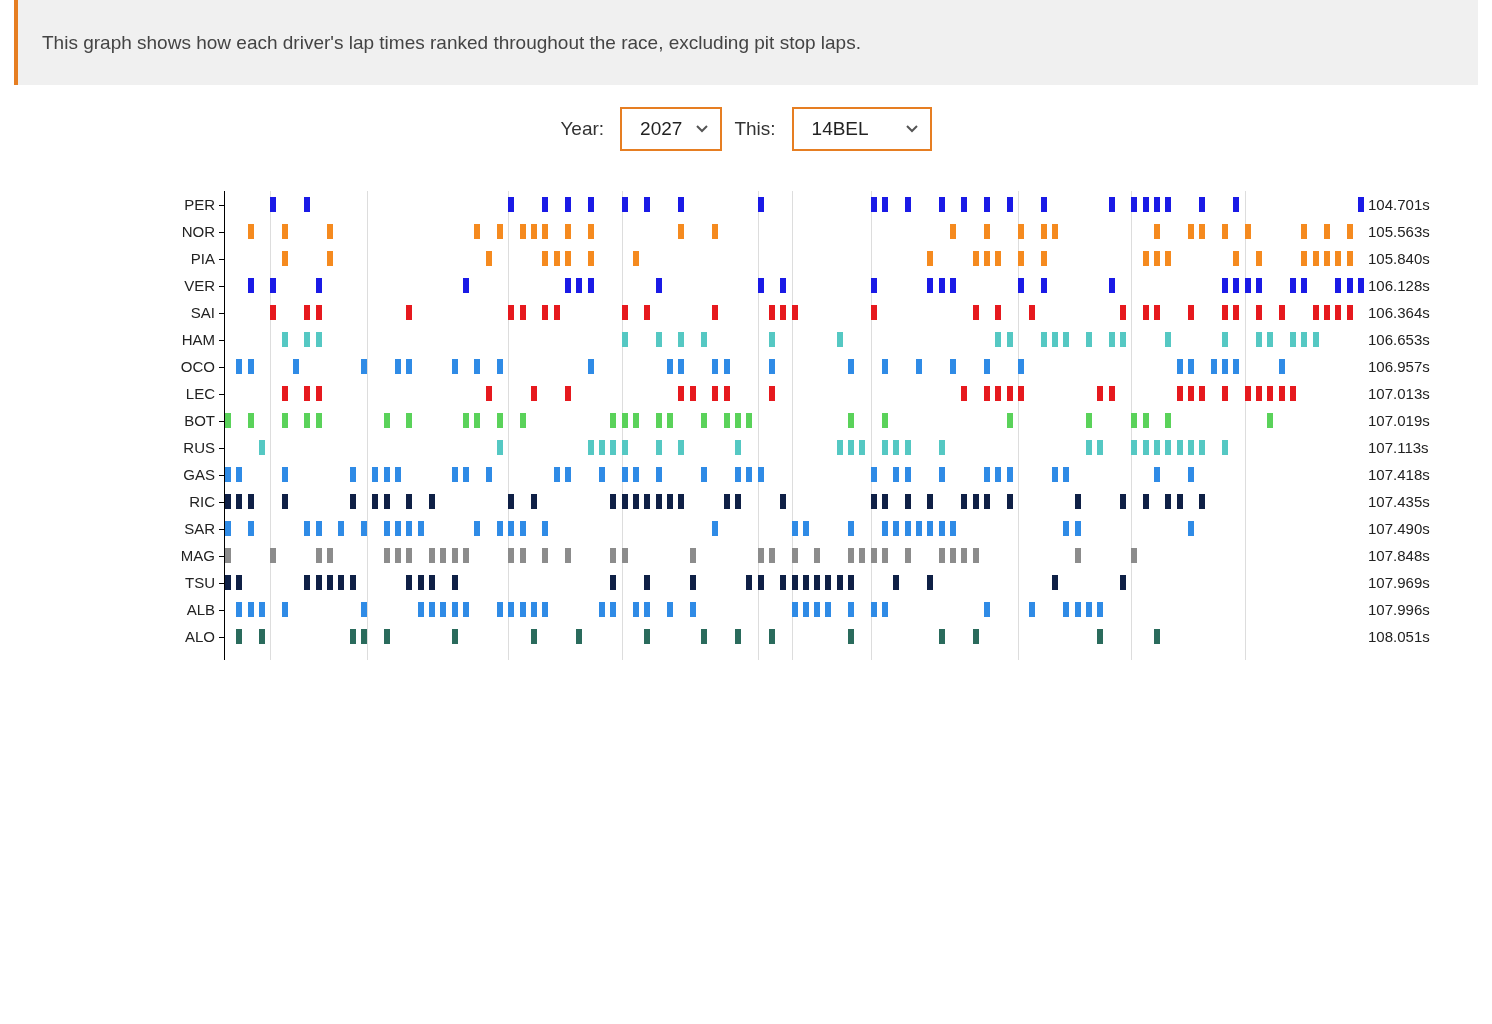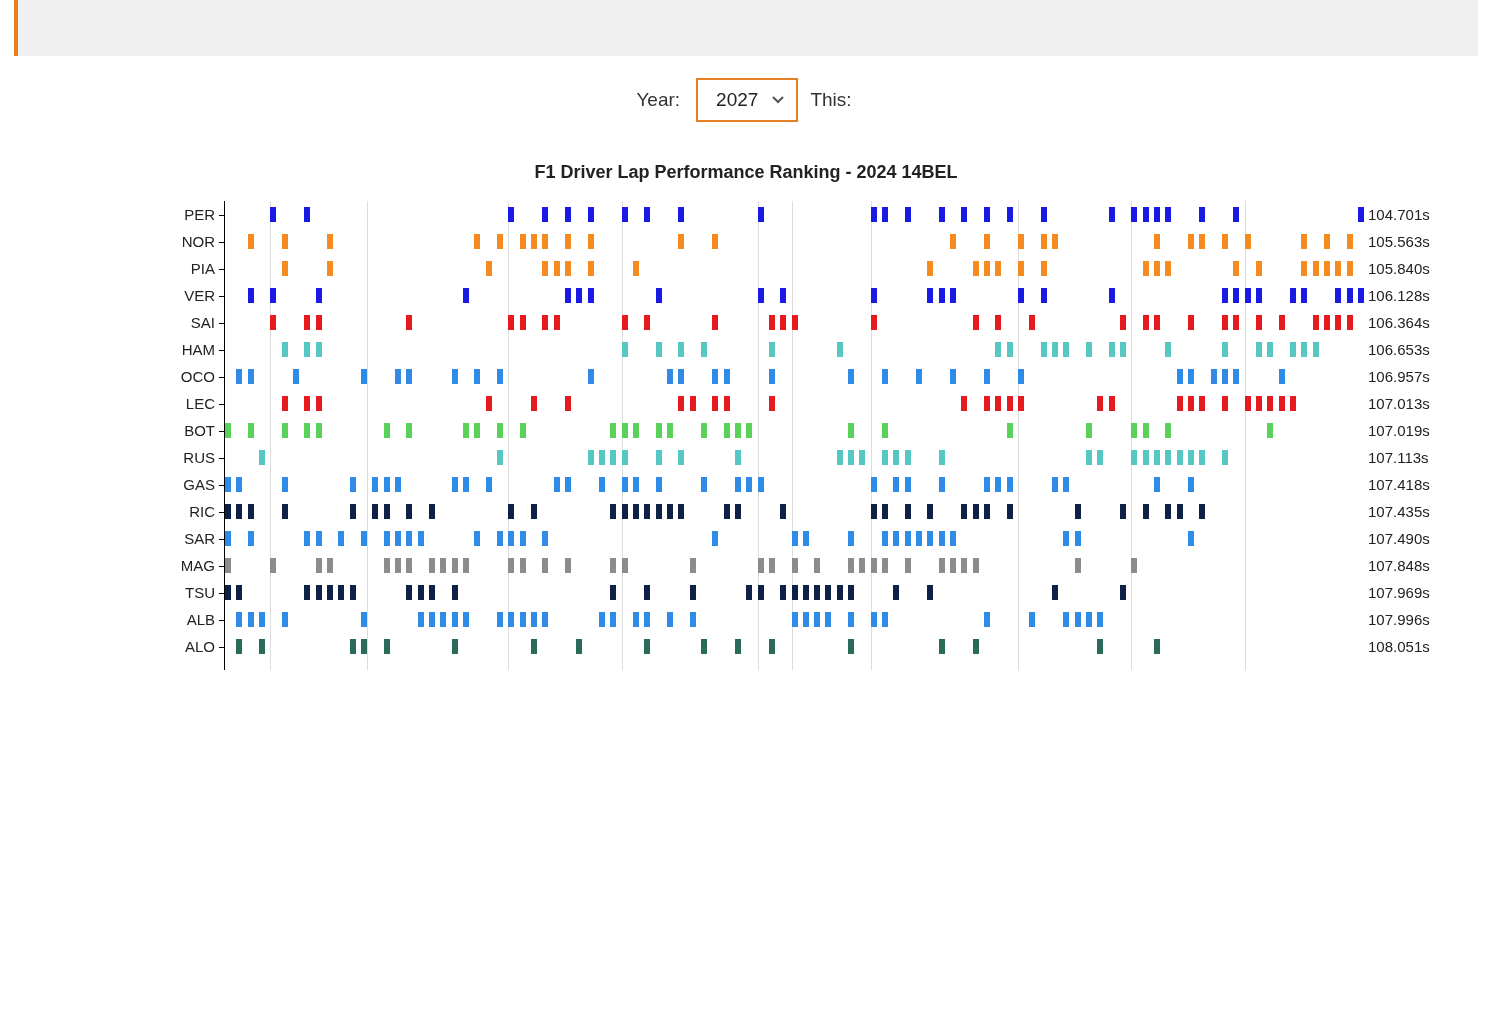--- a/index.html
+++ b/index.html
@@ -120,37 +120,45 @@
     padding-left: 10px;
     font-size: 15px;
     color: #222;
     text-align: left;
   }
 </style>
 </head>
 <body>
 
 <div class="info-box">
+  <p>This graph shows how each driver's lap times ranked throughout the race, excluding pit stop laps.</p>
 </div>
 
 <div class="controls">
   <label>Year:</label>
   <div class="select-wrap">
     <span class="value">2027</span>
     <span class="chev">
       <svg viewBox="0 0 12 8">
           <path d="M1 1 L6 6 L11 1"></path>
         </svg>
     </span>
   </div>
   <label>This:</label>
+  <div class="select-wrap" style="min-width:140px">
+    <span class="value">14BEL</span>
+    <span class="chev">
+      <svg viewBox="0 0 12 8">
+          <path d="M1 1 L6 6 L11 1"></path>
+        </svg>
+    </span>
+  </div>
 </div>
 
 <div class="chart-container">
-  <div class="chart-title">F1 Driver Lap Performance Ranking - 2024 14BEL</div>
   <div class="plot-area" id="plot-area" style="height: 469px;">
 
   <div class="grid-line" style="left: 4%;"></div>
       <div class="grid-line" style="left: 12.5%;"></div>
       <div class="grid-line" style="left: 25%;"></div>
       <div class="grid-line" style="left: 35%;"></div>
       <div class="grid-line" style="left: 47%;"></div>
       <div class="grid-line" style="left: 50%;"></div>
       <div class="grid-line" style="left: 57%;"></div>
       <div class="grid-line" style="left: 70%;"></div>

